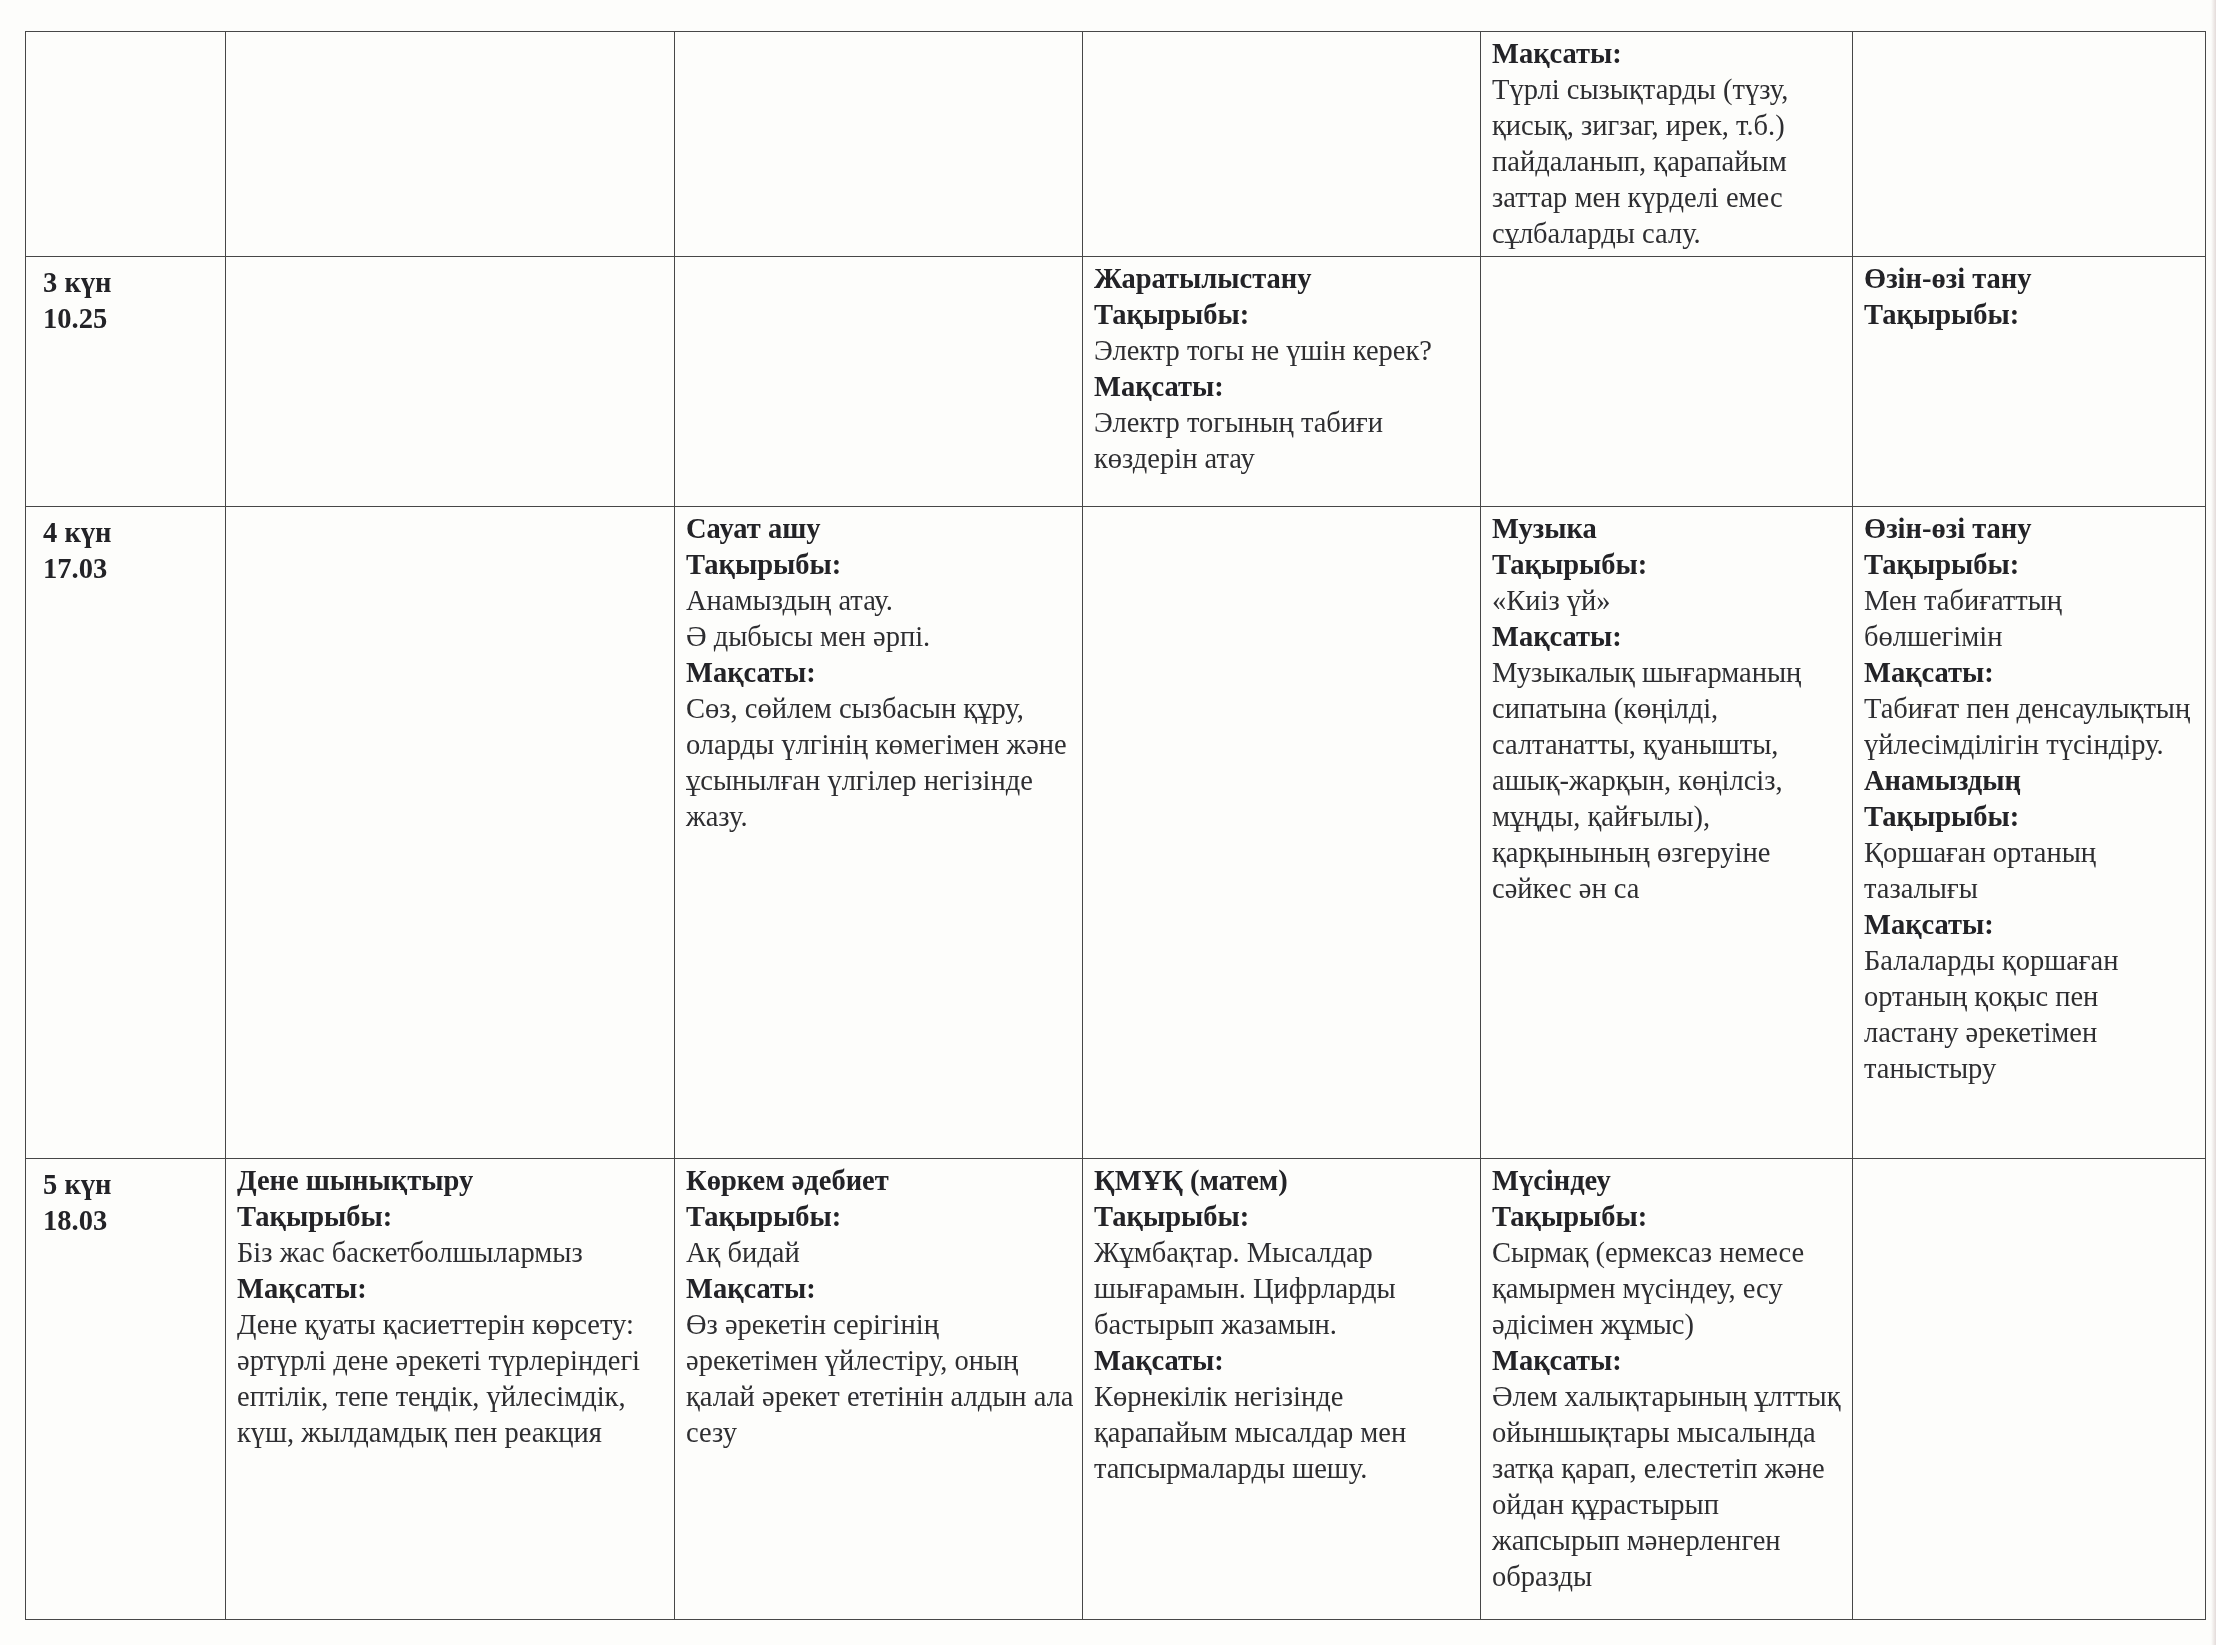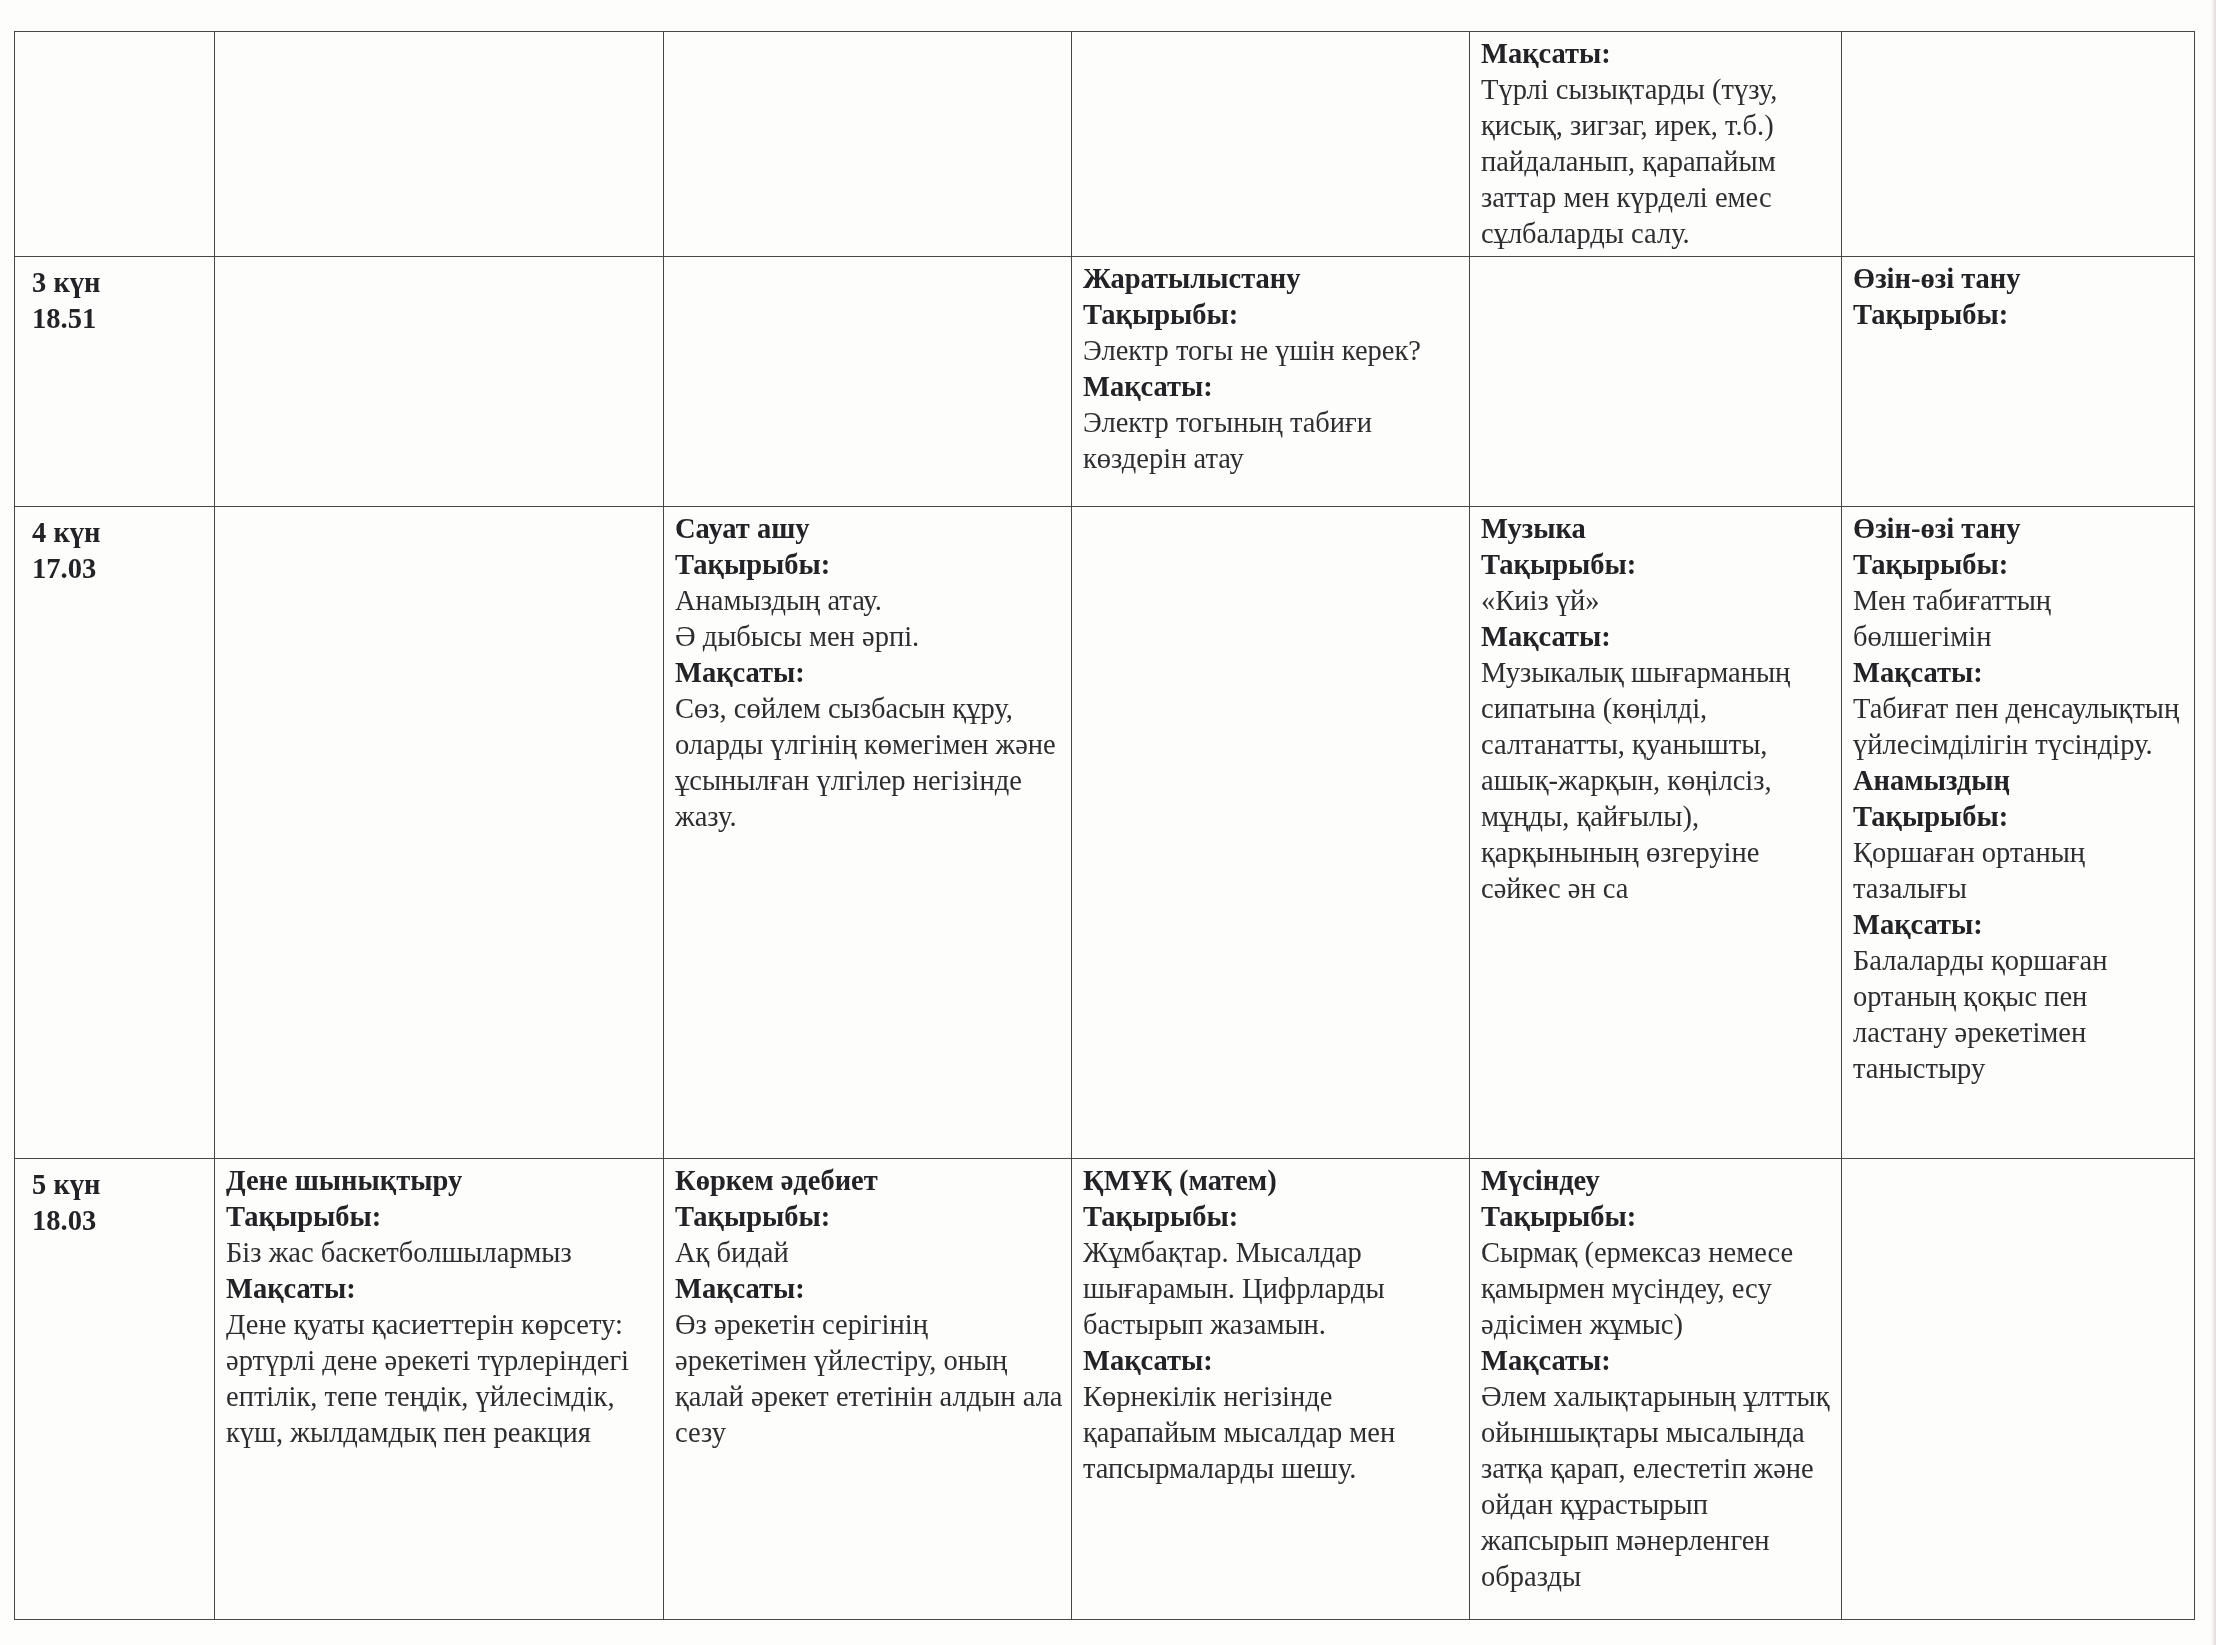--- a/index.html
+++ b/index.html
@@ -24,21 +24,21 @@
   
   .scan-edge {
     position: absolute;
     right: 0; top: 0;
     width: 5.4px;
     height: 100%;
     background: linear-gradient(to right, rgba(0,0,0,0), rgba(150,120,120,0.25));
   }
   table.plan {
     position: absolute;
-    left: 14px;
+    left: 25px;
     top: 31px;
     width: 2180px;
     border-collapse: collapse;
     table-layout: fixed;
   }
   table.plan col.c1 { width: 200px; }
   table.plan col.c2 { width: 449px; }
   table.plan col.c3 { width: 408px; }
   table.plan col.c4 { width: 398px; }
   table.plan col.c5 { width: 372px; }
@@ -89,21 +89,21 @@
           <td class="cell"></td>
           <td class="cell">
             <div class="line bold">Мақсаты:</div>
             <div class="line">Түрлі сызықтарды (түзу, қисық, зигзаг, ирек, т.б.) пайдаланып, қарапайым заттар мен күрделі емес сұлбаларды салу.</div>
           </td>
           <td class="cell"></td>
         </tr>
         <tr class="row r1">
           <td class="cell day-cell">
             <div class="line bold">3 күн</div>
-            <div class="line bold">18.51</div>
+            <div class="line bold">10.25</div>
           </td>
           <td class="cell"></td>
           <td class="cell"></td>
           <td class="cell">
             <div class="line bold">Жаратылыстану</div>
             <div class="line bold">Тақырыбы:</div>
             <div class="line">Электр тогы не үшін керек?</div>
             <div class="line bold">Мақсаты:</div>
             <div class="line">Электр тогының табиғи көздерін атау</div>
           </td>

